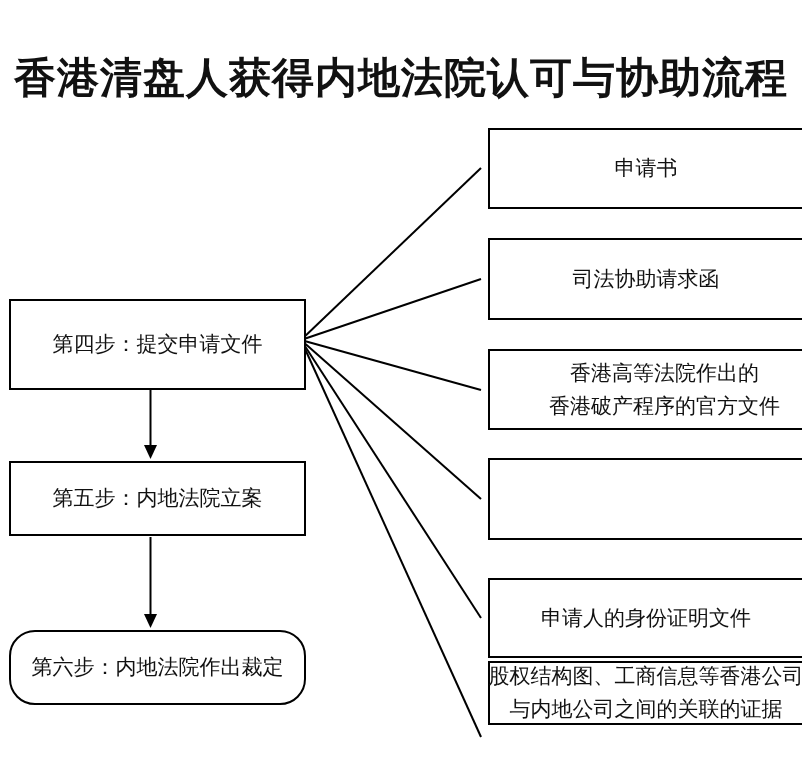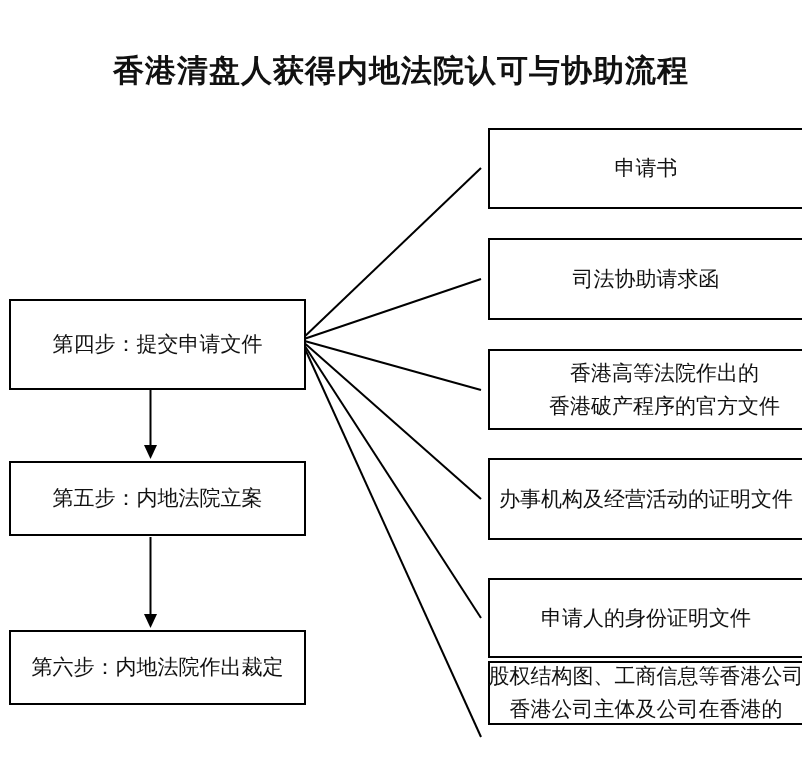--- a/index.html
+++ b/index.html
@@ -14,21 +14,21 @@
     height: 781px;
     background: #ffffff;
     overflow: hidden;
   }
   .page-title {
     position: absolute;
     top: 50px;
     left: 0;
     width: 100%;
     text-align: center;
-    font-size: 31px;
+    font-size: 42px;
     font-weight: bold;
     letter-spacing: 1px;
     color: #111111;
   }
   .connector-layer {
     position: absolute;
     top: 0;
     left: 0;
     width: 802px;
     height: 781px;
@@ -47,21 +47,21 @@
     font-size: 21px;
     line-height: 1.55;
     color: #111111;
     margin-left: 7px;
   }
   .box .ln { display: block; white-space: nowrap; }
   .box-left  { left: 2px;   width: 297px; }
   .box-right { left: 481px; width: 316px; }
   #step4 { top: 299px; height: 91px; }
   #step5 { top: 461px; height: 75px; font-family: Liberation Serif, serif; }
-  #step6 { top: 630px; height: 75px; }
+  #step6 { top: 630px; height: 75px; border-radius: 26px; }
   #doc0 { top: 128px; height: 81px; }
   #doc1 { top: 238px; height: 82px; }
   #doc2 { top: 349px; height: 81px; padding-left: 37px; }
   #doc3 { top: 458px; height: 82px; }
   #doc4 { top: 578px; height: 80px; }
   #doc5 { top: 661px; height: 64px; }
 </style>
 </head>
 <body>
 
@@ -103,25 +103,24 @@
   <div class="box box-right" id="doc1">
     <span class="ln">司法协助请求函</span>
   </div>
 
   <div class="box box-right" id="doc2">
     <span class="ln">香港高等法院作出的</span>
     <span class="ln">香港破产程序的官方文件</span>
   </div>
 
   <div class="box box-right" id="doc3">
-    <span class="ln">办事机构及经营活动的证明文件</span>
   </div>
 
   <div class="box box-right" id="doc4">
     <span class="ln">申请人的身份证明文件</span>
   </div>
 
   <div class="box box-right" id="doc5">
     <span class="ln">股权结构图、工商信息等香港公司</span>
-    <span class="ln">香港公司主体及公司在香港的</span>
+    <span class="ln">与内地公司之间的关联的证据</span>
   </div>
 
 </div>
 
 </body></html>

